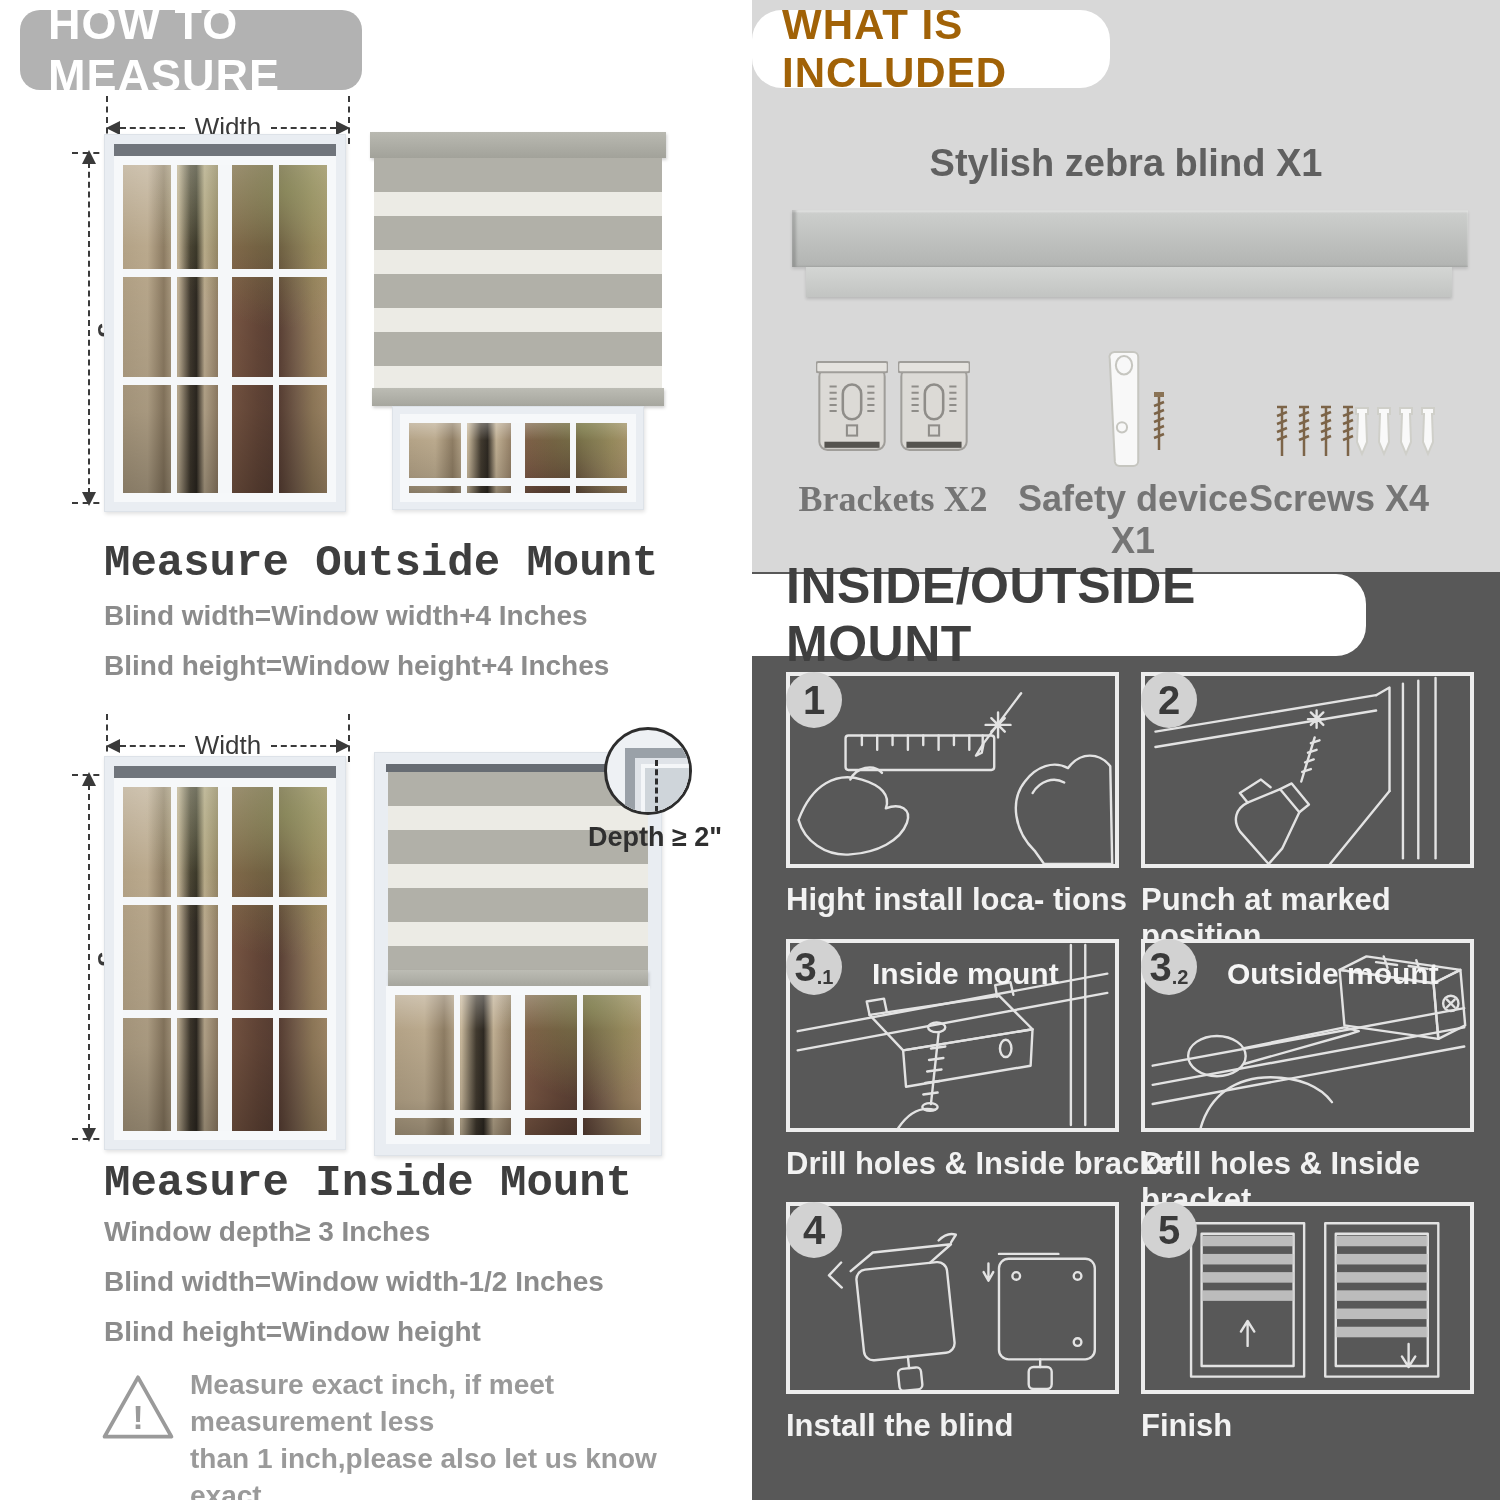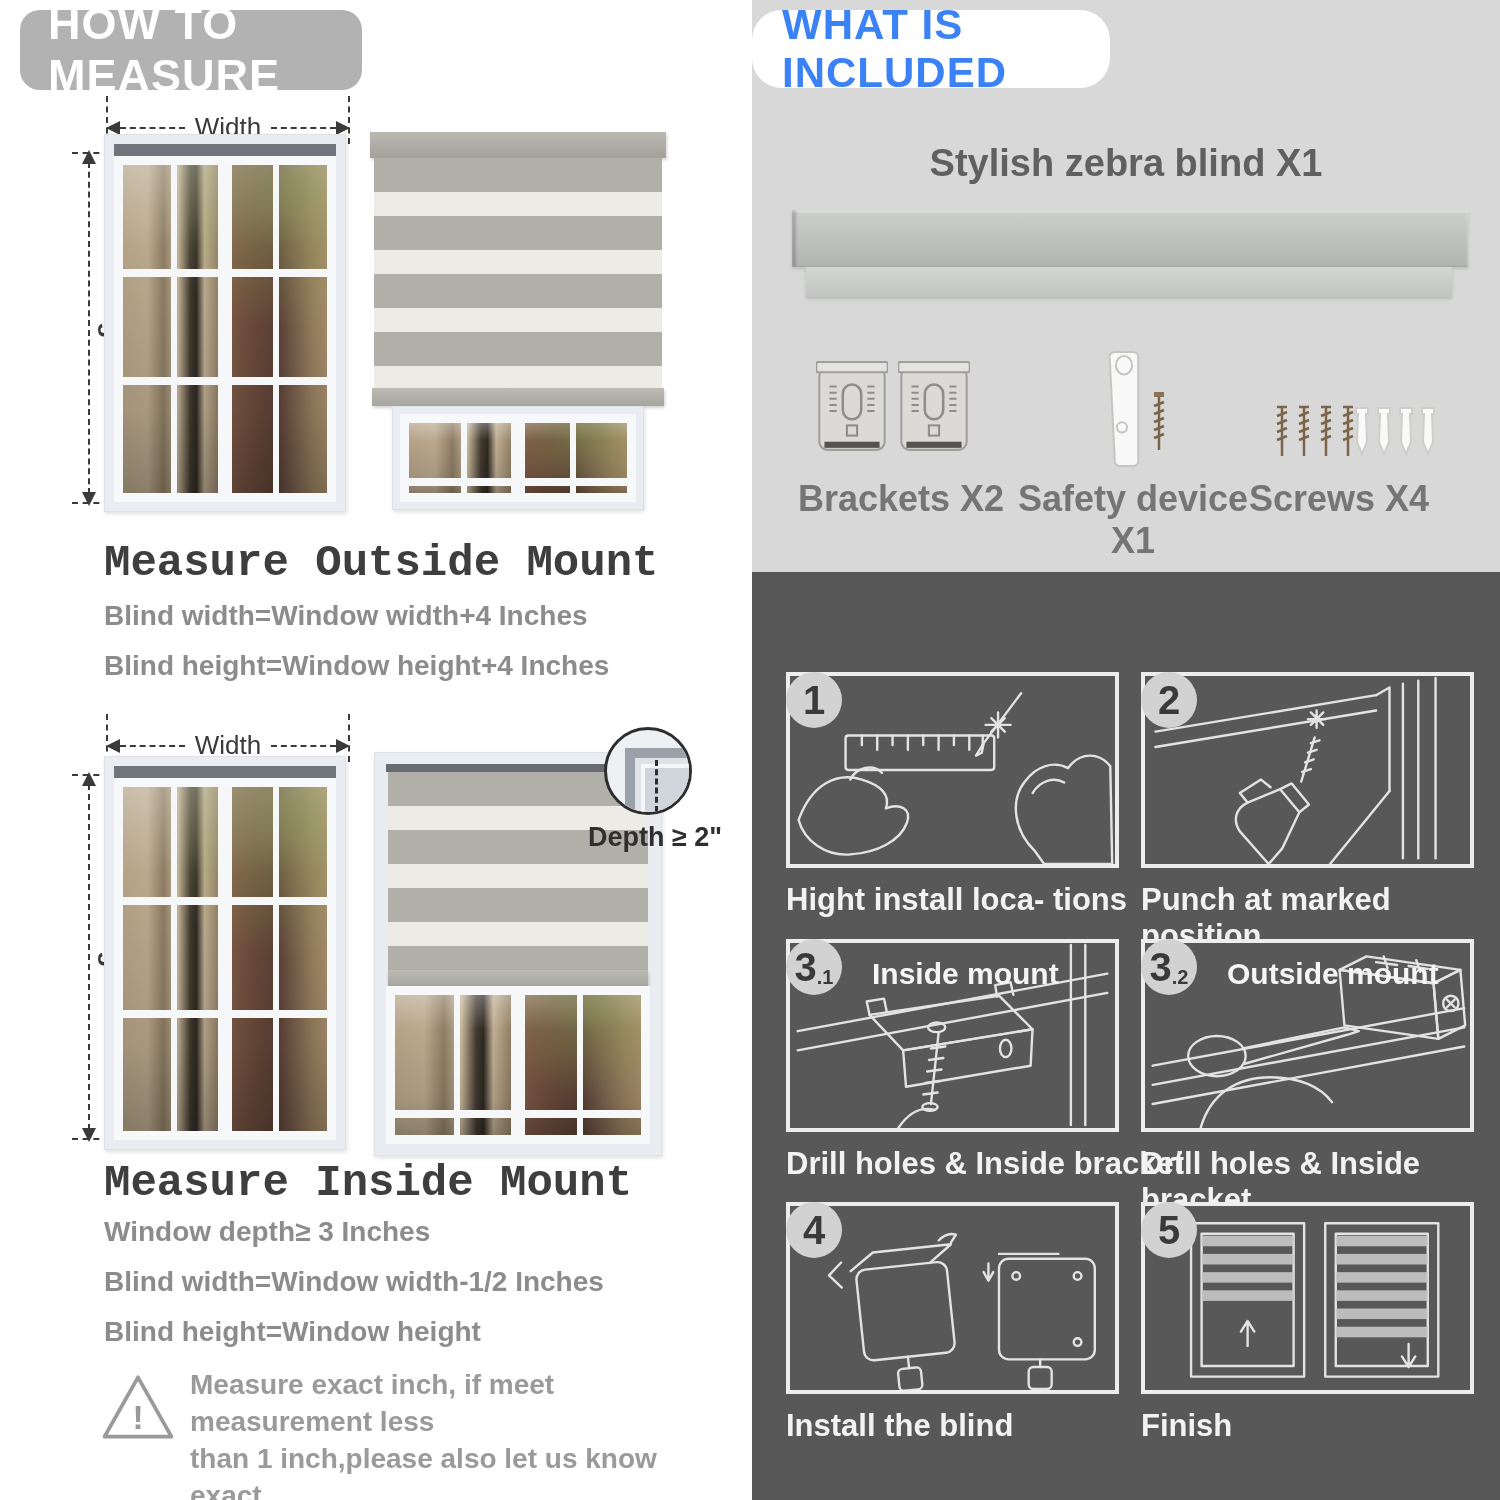--- a/index.html
+++ b/index.html
@@ -69,21 +69,21 @@
   .depth-circle .dline{position:absolute;left:48px;top:30px;height:52px;border-left:3px dashed #2d2d2d;}
   .depth-label{color:#2f2f2f;font-weight:bold;font-size:27px;text-align:center;}
 
   
   .warn-text{color:#9a9a9a;font-weight:bold;font-size:28px;line-height:37px;}
 
   
   .included{left:752px;top:0;width:748px;height:572px;background:#d8d8d8;}
   .included-title-box{left:0;top:10px;width:358px;height:78px;background:#ffffff;border-radius:30px;
      display:flex;align-items:center;padding-left:30px;box-sizing:border-box;}
-  .included-title-box span{color:#3b82f6;font-weight:bold;font-size:42px;letter-spacing:1px;}
+  .included-title-box span{color:#a16207;font-weight:bold;font-size:42px;letter-spacing:1px;}
   .product-name{left:0;top:142px;width:748px;text-align:center;color:#606060;font-weight:bold;font-size:38px;}
   .headrail-top{left:40px;top:210px;width:676px;height:57px;
      background:linear-gradient(180deg,#cdcfcd 0%,#c1c3c1 45%,#b2b4b2 100%);
      box-shadow:inset 4px 0 3px rgba(0,0,0,.18), inset 0 2px 2px rgba(255,255,255,.6), 0 2px 3px rgba(0,0,0,.12);}
   .headrail-lip{left:54px;top:267px;width:646px;height:30px;
      background:linear-gradient(180deg,#d4d6d4,#c2c4c2);box-shadow:0 2px 3px rgba(0,0,0,.15);}
   .item-label{top:478px;width:250px;text-align:center;color:#757575;font-weight:bold;font-size:36px;}
 
   
   .mount{left:752px;top:572px;width:748px;height:928px;background:#585858;}
@@ -228,21 +228,21 @@
     </svg>
     <svg class="abs" style="left:146px;top:358px;" width="72" height="98" viewBox="0 0 70 96">
       <rect x="3" y="10" width="64" height="80" rx="8" fill="#dcdad6" stroke="#a09e9a" stroke-width="2"></rect>
       <rect x="0" y="4" width="70" height="10" rx="2" fill="#e5e3df" stroke="#a09e9a" stroke-width="2"></rect>
       <rect x="26" y="26" width="18" height="34" rx="9" fill="none" stroke="#8f8d89" stroke-width="2.5"></rect>
       <path d="M13,28 h7 m-7,6 h7 m-7,6 h7 m-7,6 h7 m-7,6 h7" stroke="#8f8d89" stroke-width="2" fill="none"></path>
       <path d="M50,28 h7 m-7,6 h7 m-7,6 h7 m-7,6 h7 m-7,6 h7" stroke="#8f8d89" stroke-width="2" fill="none"></path>
       <rect x="30" y="66" width="10" height="10" fill="none" stroke="#8f8d89" stroke-width="2"></rect>
       <rect x="8" y="82" width="54" height="6" fill="#55534f"></rect>
     </svg>
-    <div class="abs item-label" style="left:24px;">Brackets X2</div>
+    <div class="abs item-label" style="left:16px;font-family:Liberation Serif, serif;">Brackets X2</div>
 
     <svg class="abs" style="left:354px;top:350px;" width="36" height="118" viewBox="0 0 34 116">
       <path d="M8,2 h18 a5,5 0 0 1 5,5 v102 a5,5 0 0 1 -5,5 h-13 a5,5 0 0 1 -5,-4 L3,9 a5,5 0 0 1 5,-7 Z" fill="rgba(255,255,255,.82)" stroke="#c6c6c0" stroke-width="2"></path>
       <ellipse cx="17" cy="15" rx="8" ry="9" fill="none" stroke="#c6c6c0" stroke-width="2"></ellipse>
       <circle cx="15" cy="76" r="5" fill="none" stroke="#c6c6c0" stroke-width="2"></circle>
     </svg>
     <svg class="abs" style="left:400px;top:392px;" width="14" height="60" viewBox="0 0 14 60">
       <rect x="2" y="0" width="10" height="5" fill="#8a7355"></rect>
       <path d="M7,5 V52 M2,14 l10,-4 M2,22 l10,-4 M2,30 l10,-4 M2,38 l10,-4 M2,46 l10,-4 M7,52 l0,6" stroke="#7c6448" stroke-width="2.5" fill="none"></path>
     </svg>
@@ -261,20 +261,23 @@
         <path d="M4,2 h12 v6 h-2 l1,28 l-5,12 l-5,-12 l1,-28 h-2 Z"></path>
         <path d="M26,2 h12 v6 h-2 l1,28 l-5,12 l-5,-12 l1,-28 h-2 Z"></path>
         <path d="M48,2 h12 v6 h-2 l1,28 l-5,12 l-5,-12 l1,-28 h-2 Z"></path>
         <path d="M70,2 h12 v6 h-2 l1,28 l-5,12 l-5,-12 l1,-28 h-2 Z"></path>
       </g>
     </svg>
     <div class="abs item-label" style="left:462px;">Screws X4</div>
   </section>
 
   <section class="abs mount">
+    <div class="abs mount-title-box">
+      <span>INSIDE/OUTSIDE MOUNT</span>
+    </div>
 
     <div class="abs panel" style="left:34px;top:100px;width:333px;height:196px;">
       <svg class="art" viewBox="0 0 333 196">
         <g class="line-art">
           <path d="M6,150 C20,112 46,100 72,108 C92,114 102,124 97,138 C112,132 124,139 119,153 C112,172 88,184 60,186 C34,188 12,172 6,150 Z"></path>
           <path d="M60,108 C66,95 84,91 93,101"></path>
           <rect x="55" y="62" width="155" height="36" rx="3"></rect>
           <path d="M72,62 v10 M88,62 v15 M104,62 v10 M120,62 v15 M136,62 v10 M152,62 v15 M168,62 v10 M184,62 v15 M198,62 v10"></path>
           <path d="M207,44 l14,14 M221,44 l-14,14 M214,38 v26 M201,51 h26"></path>
           <path d="M238,18 L199,70 M199,70 l-8,13 l6,-3 Z"></path>

